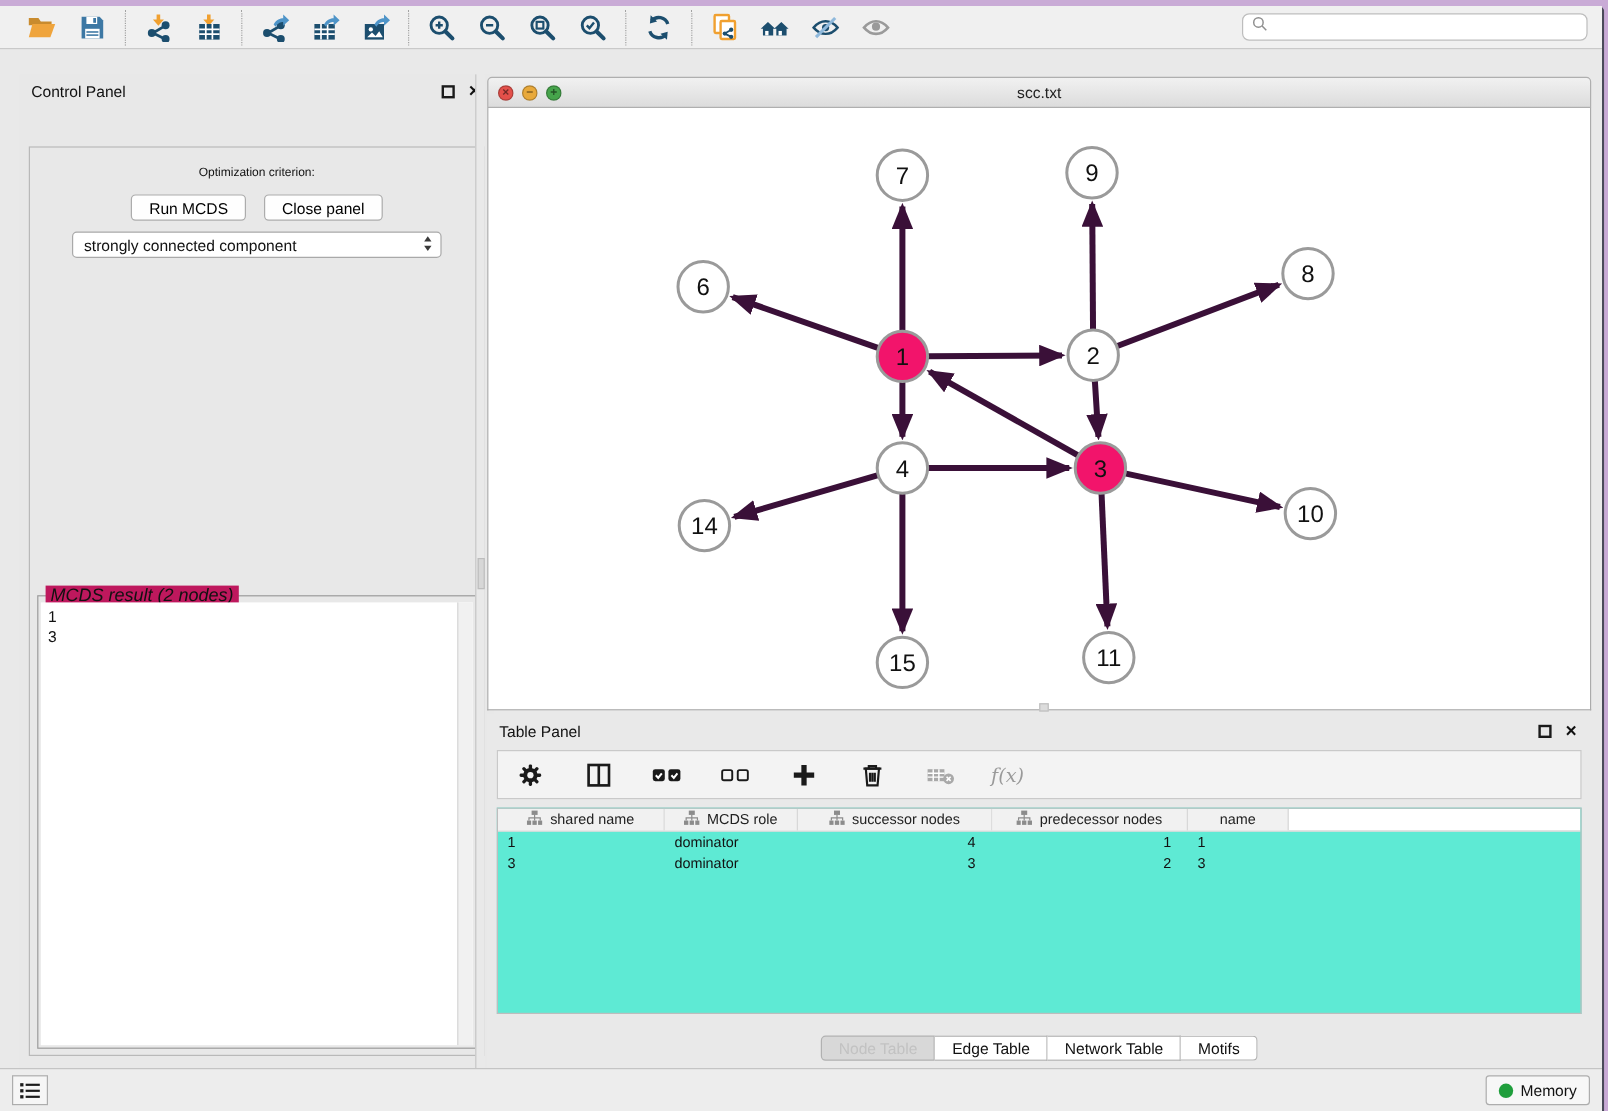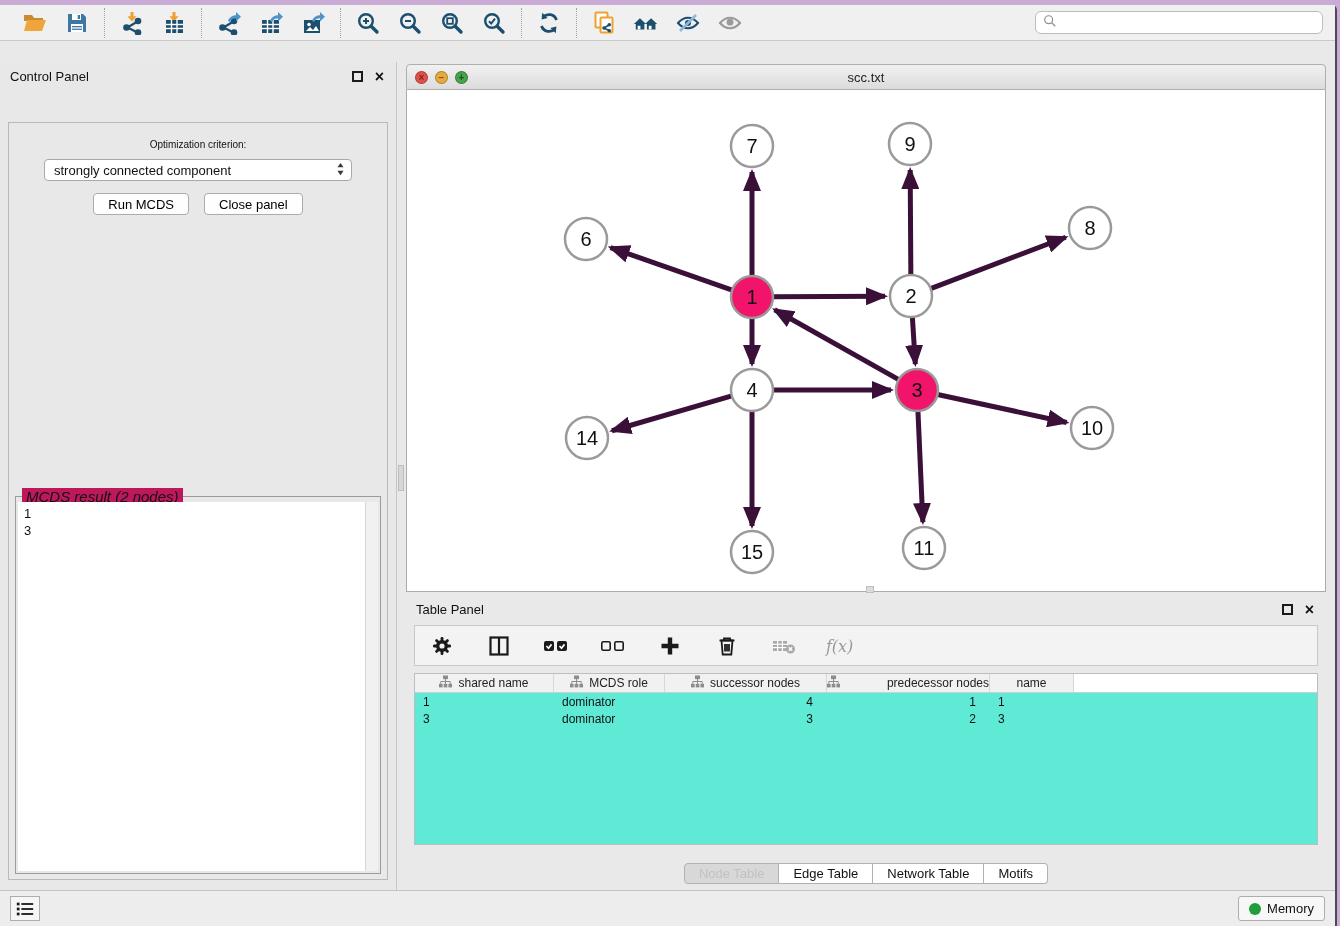--- a/index.html
+++ b/index.html
@@ -25,21 +25,21 @@
   .tb-btn { width:30px; height:28px; display:flex; align-items:center; justify-content:center; cursor:default; }
   .tb-btn svg { width:26px; height:24px; }
   #search-wrap { margin-left:auto; margin-right:4px; width:288px; height:23px; background:#fff;
                  border:1px solid #BDBDBD; border-radius:6px; display:flex; align-items:center; padding:0 7px; gap:5px; }
   #search-wrap input { border:none; outline:none; flex:1; font-size:13px; background:transparent; font-family:inherit; }
 
   
   #main { position:absolute; top:57px; bottom:36px; left:0; right:0; }
 
   
-  #control-panel { position:absolute; left:0; top:0; width:396px; bottom:0; background:#E8E8E8; }
+  #control-panel { position:absolute; left:16px; top:0; width:396px; bottom:0; background:#E8E8E8; }
   .panel-head { height:24px; display:flex; align-items:center; padding:4px 12px 0 10px; font-size:13px; }
   .panel-head .sp { flex:1; }
   .float-ic { width:11px; height:11px; border:2px solid #1a1a1a; display:inline-block; margin-right:12px; }
   .close-ic { font-size:16px; font-weight:bold; line-height:11px; }
   .seg { display:inline-flex; }
   .tab { height:21px; line-height:19px; padding:0 14px; background:#fff; border:1px solid #B1B1B1;
          border-left-width:0; font-size:13px; cursor:default; }
   .tab:first-child { border-left-width:1px; border-radius:4px 0 0 4px; }
   .tab:last-child  { border-radius:0 4px 4px 0; }
   .tab.sel-dis { background:#D8D8D8; color:#C2C2C2; }
@@ -278,31 +278,31 @@
 
     <div id="control-panel">
       <div class="panel-head">
         <span>Control Panel</span>
         <span class="sp"></span>
         <span class="float-ic"></span>
         <span class="close-ic">×</span>
       </div>
       <div id="cp-content">
         <div id="opt-label">Optimization criterion:</div>
+        <div id="cp-buttons">
+          <button class="btn">Run MCDS</button>
+          <button class="btn">Close panel</button>
+        </div>
         <div id="criterion">
           <span>strongly connected component</span>
           <span class="sp"></span>
           <span id="criterion-arrows"><svg viewBox="0 0 10 16" width="9" height="14">
                 <path d="M5 1L8.5 6h-7z" fill="#3a3a3a"></path>
                 <path d="M5 15L1.5 10h7z" fill="#3a3a3a"></path>
               </svg></span>
-        </div>
-        <div id="cp-buttons">
-          <button class="btn">Run MCDS</button>
-          <button class="btn">Close panel</button>
         </div>
         <div id="result-group">
           <span id="result-title">MCDS result (2 nodes)</span>
           <div id="result-box">
             <pre id="result-text">1
 3</pre>
             <div id="result-scroll"></div>
           </div>
         </div>
       </div>
@@ -507,21 +507,21 @@
                       <rect x="0" y="8.8" width="3.6" height="3.6"></rect>
                       <rect x="4.7" y="8.8" width="3.6" height="3.6"></rect>
                       <rect x="9.4" y="8.8" width="3.6" height="3.6"></rect>
                     </g>
                     <g stroke="#8C8C8C" stroke-width="1" fill="none">
                       <path d="M6.5 4v2.5M1.8 8.8V6.5h9.4v2.3M6.5 6.5v2.3"></path>
                     </g>
                   </svg></span>
                 <span>successor nodes</span>
               </div>
-              <div class="th" style="width: 163px; justify-content: space-between;">
+              <div class="th" style="width: 163px;">
                 <span><svg viewBox="0 0 13 13" width="13" height="13">
                     <g fill="#8C8C8C">
                       <rect x="4" y="0.5" width="5" height="3.6"></rect>
                       <rect x="0" y="8.8" width="3.6" height="3.6"></rect>
                       <rect x="4.7" y="8.8" width="3.6" height="3.6"></rect>
                       <rect x="9.4" y="8.8" width="3.6" height="3.6"></rect>
                     </g>
                     <g stroke="#8C8C8C" stroke-width="1" fill="none">
                       <path d="M6.5 4v2.5M1.8 8.8V6.5h9.4v2.3M6.5 6.5v2.3"></path>
                     </g>

